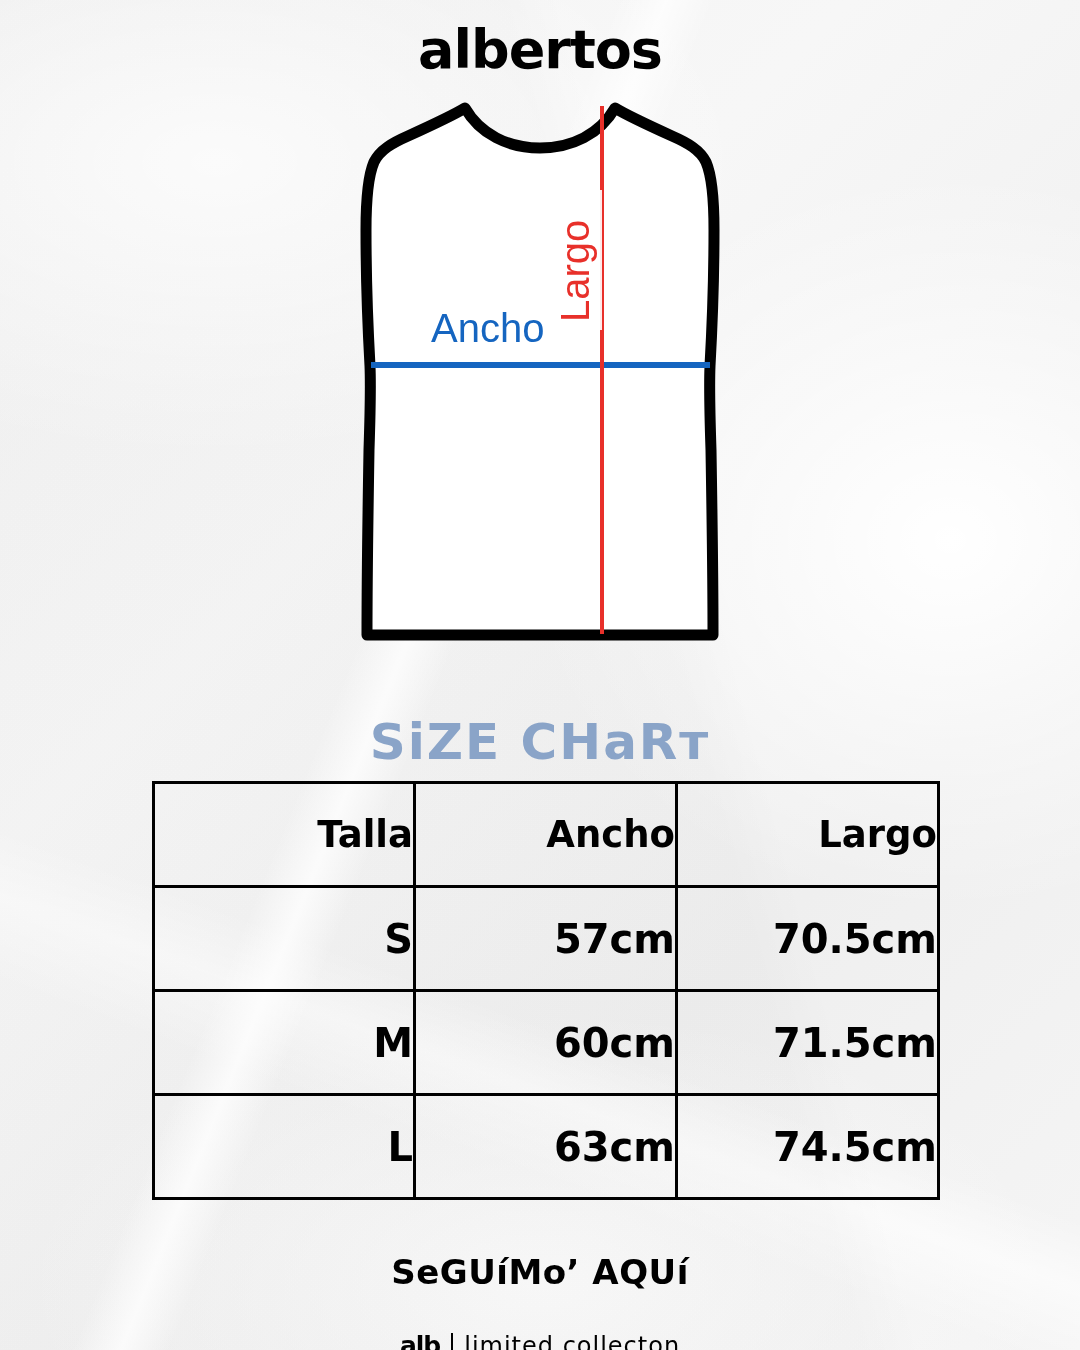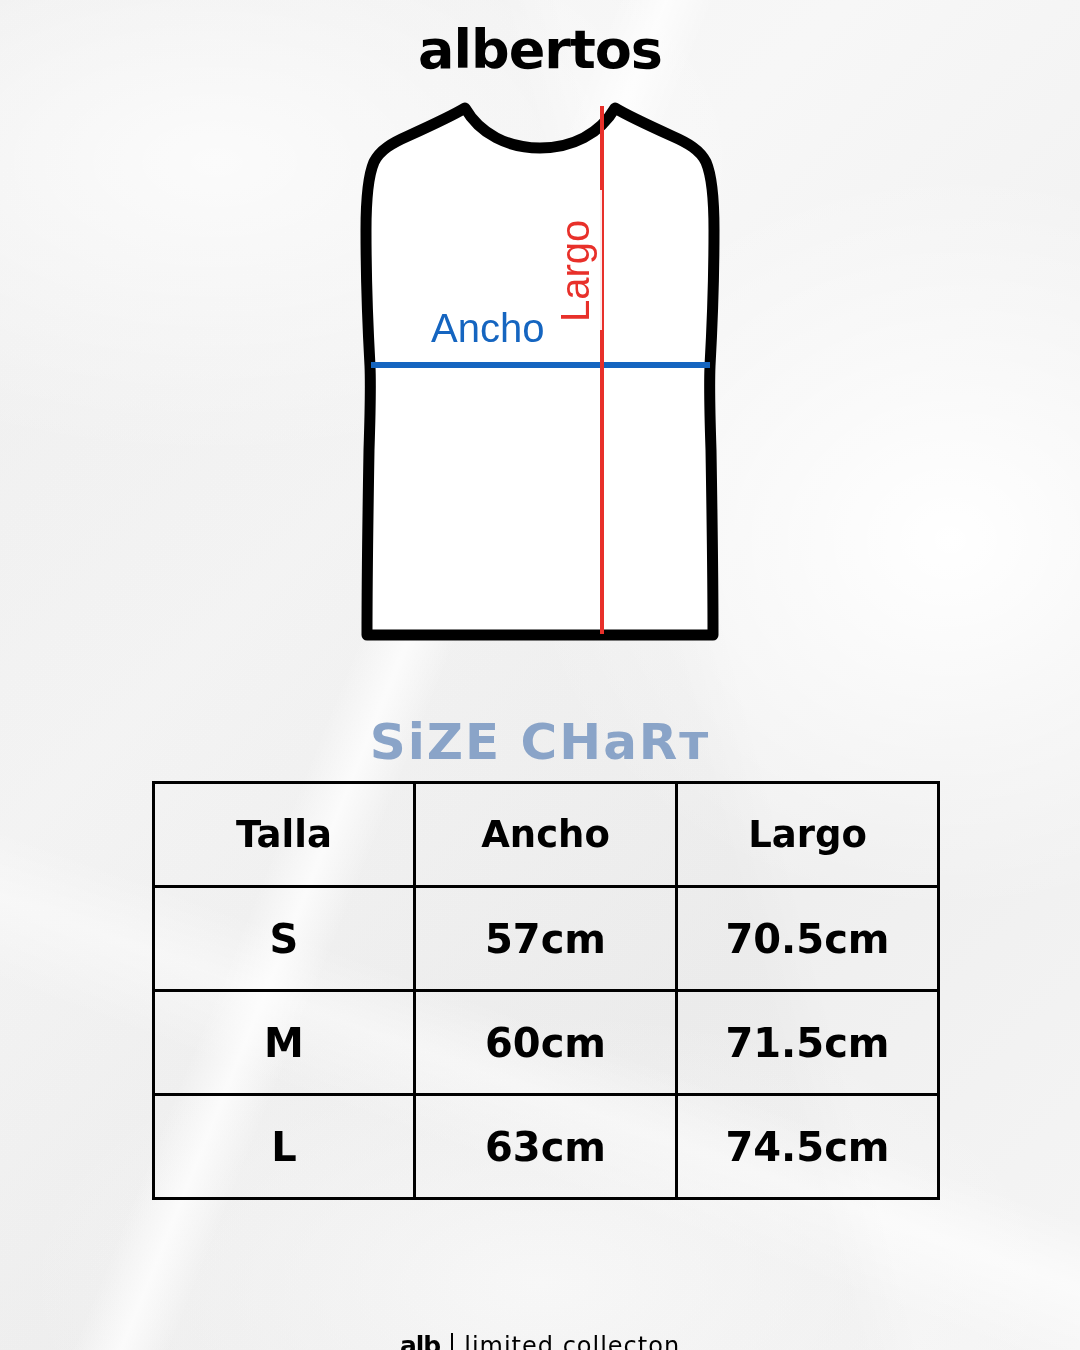--- a/index.html
+++ b/index.html
@@ -85,21 +85,21 @@
   .chart-table {
     position: absolute;
     top: 781px;
     left: 152px;
     width: 776px;
     border-collapse: collapse;
     table-layout: fixed;
   }
   .chart-table td, .chart-table th {
     border: 3px solid #000;
-    text-align: center;
+    text-align: right;
     font-family: "DejaVu Sans", sans-serif;
     font-weight: 700;
     color: #000;
     padding: 0;
     height: 101px;
     vertical-align: middle;
   }
   .chart-table th {
     font-size: 37px;
   }
@@ -217,20 +217,21 @@
         <td>71.5cm</td>
       </tr>
       <tr>
         <td>L</td>
         <td>63cm</td>
         <td>74.5cm</td>
       </tr>
     </tbody>
   </table>
 
+  <div class="footer-cta">SeGUíMo’ AQUí</div>
 
   <div class="footer-handle">
     <span class="footer-logo">alb</span>
     <span class="footer-divider"></span>
     <span class="footer-sub">limited collecton</span>
   </div>
 
 </div>
 
 </body></html>

